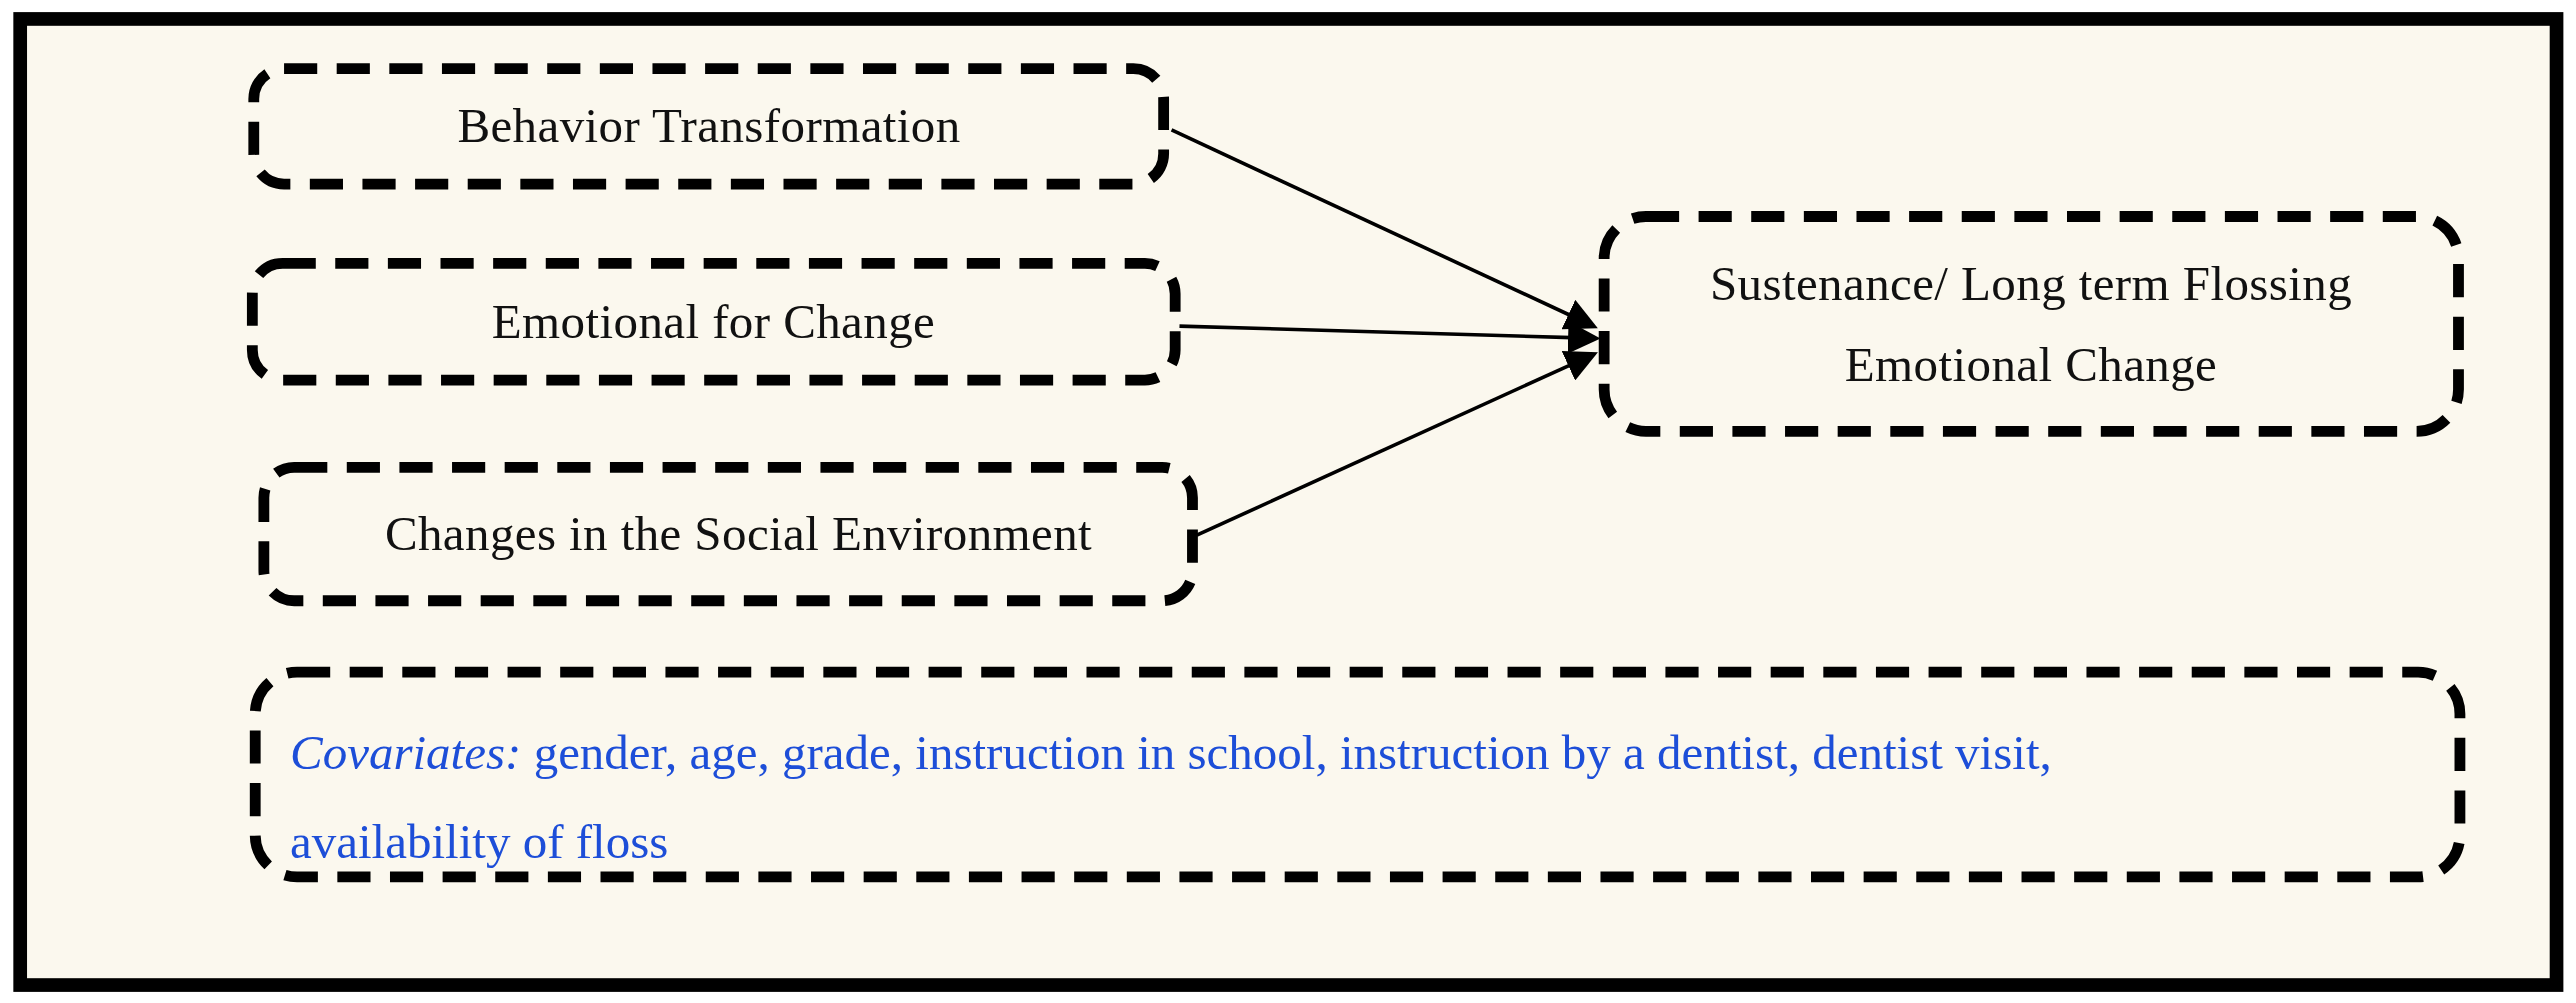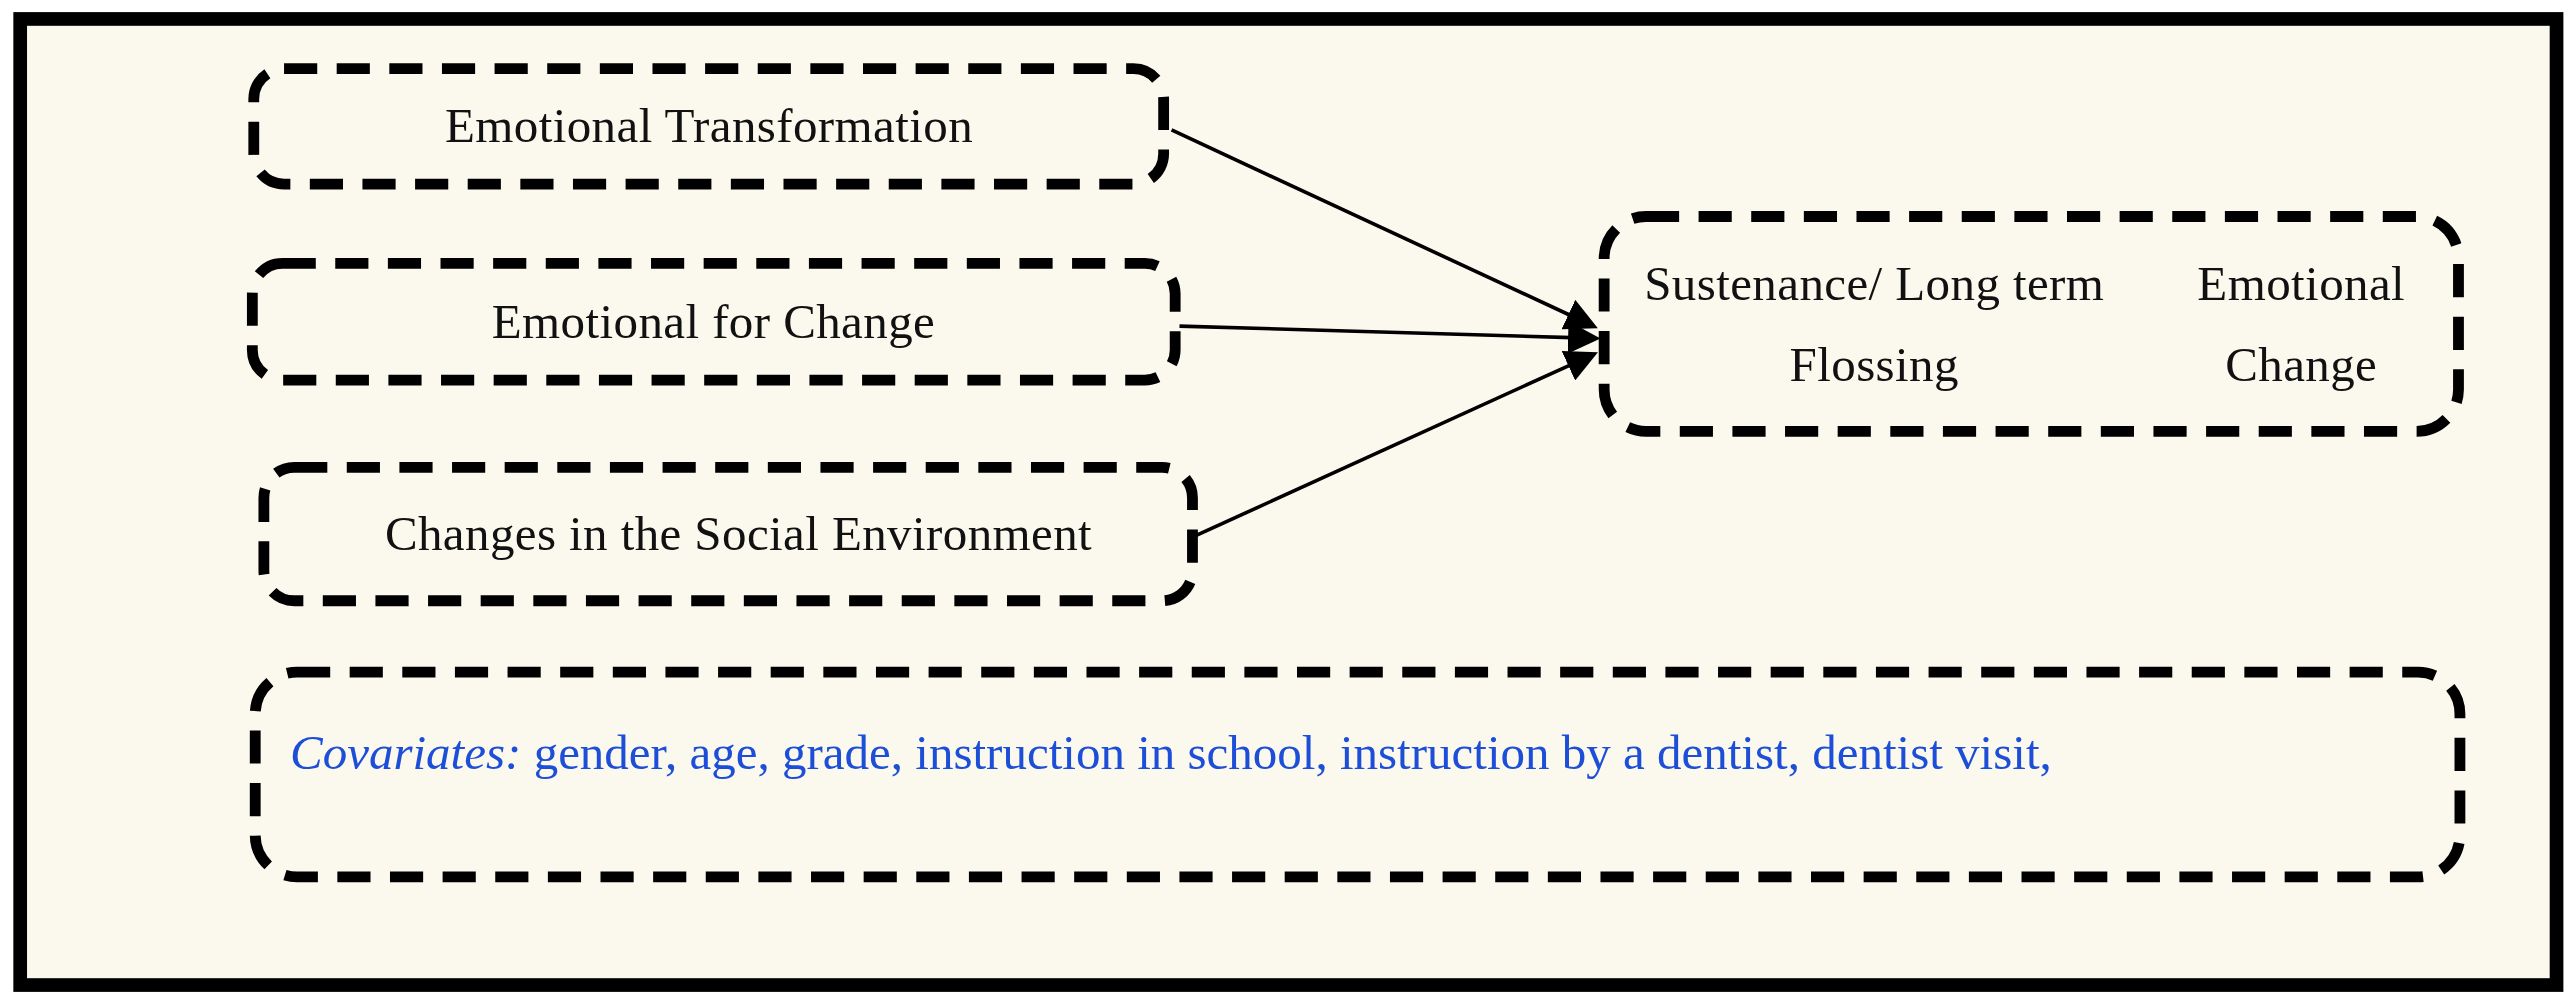--- a/index.html
+++ b/index.html
@@ -25,21 +25,21 @@
     display: flex;
     align-items: center;
     justify-content: center;
     text-align: center;
     color: #111111;
     font-size: 49px;
     line-height: 81px;
     letter-spacing: 0.4px;
   }
   .box-label.multiline {
-    flex-direction: row;
+    flex-direction: column;
   }
   .covariates-text {
     position: absolute;
     box-sizing: border-box;
     color: #1d4ed8;
     font-size: 49px;
     line-height: 89px;
     text-align: left;
     padding: 36px 43px 0 35px;
   }
@@ -71,29 +71,30 @@
 
     <rect x="354" y="932" width="3058" height="284" rx="58" fill="none" stroke="#000000" stroke-width="15" stroke-dasharray="46 27"></rect>
 
     <line x1="1625" y1="180" x2="2180" y2="438" stroke="#000000" stroke-width="5" marker-end="url(#arrowhead)"></line>
 
     <line x1="1636" y1="452" x2="2180" y2="468" stroke="#000000" stroke-width="5" marker-end="url(#arrowhead)"></line>
 
     <line x1="1660" y1="742" x2="2180" y2="505" stroke="#000000" stroke-width="5" marker-end="url(#arrowhead)"></line>
   </svg>
 
-  <div class="box-label" style="left:254px; top:68px; width:910px; height:115px;">Emotional Transformation</div>
+  <div class="box-label" style="left:254px; top:68px; width:910px; height:115px;">Behavior Transformation</div>
 
   <div class="box-label" style="left:252px; top:263px; width:923px; height:117px;">Emotional for Change</div>
 
   <div class="box-label" style="left:274px; top:467px; width:929px; height:133px;">Changes in the Social Environment</div>
 
   <div class="box-label multiline" style="left:1604px; top:216px; width:854px; height:215px;">
     <span>Sustenance/ Long term Flossing</span>
     <span>Emotional Change</span>
   </div>
 
   <div class="covariates-text" style="left:255px; top:672px; width:2205px; height:205px;">
     <div><em>Covariates:</em><span> gender, age, grade, instruction in school, instruction by a dentist, dentist visit,</span></div>
+    <div>availability of floss</div>
   </div>
 
 </div>
 
 
 </body></html>

